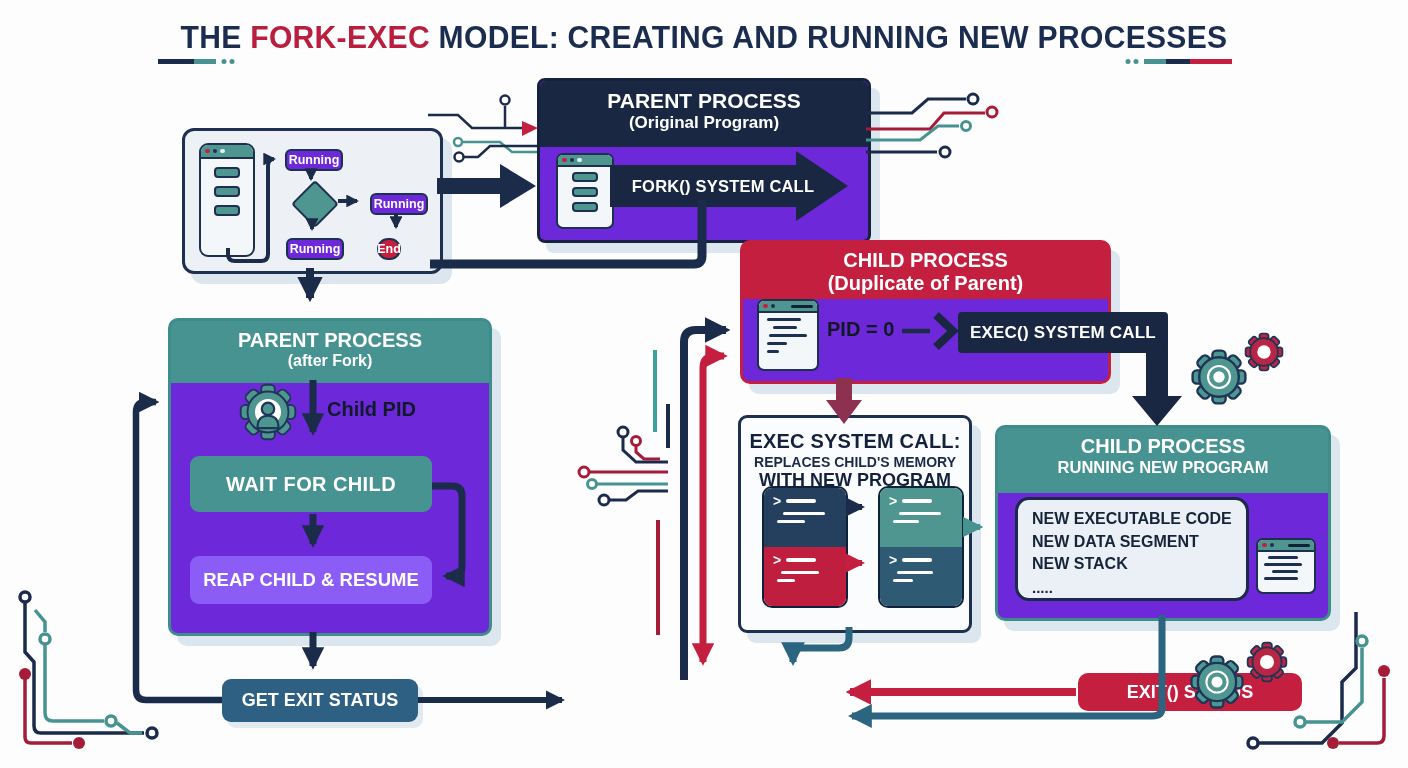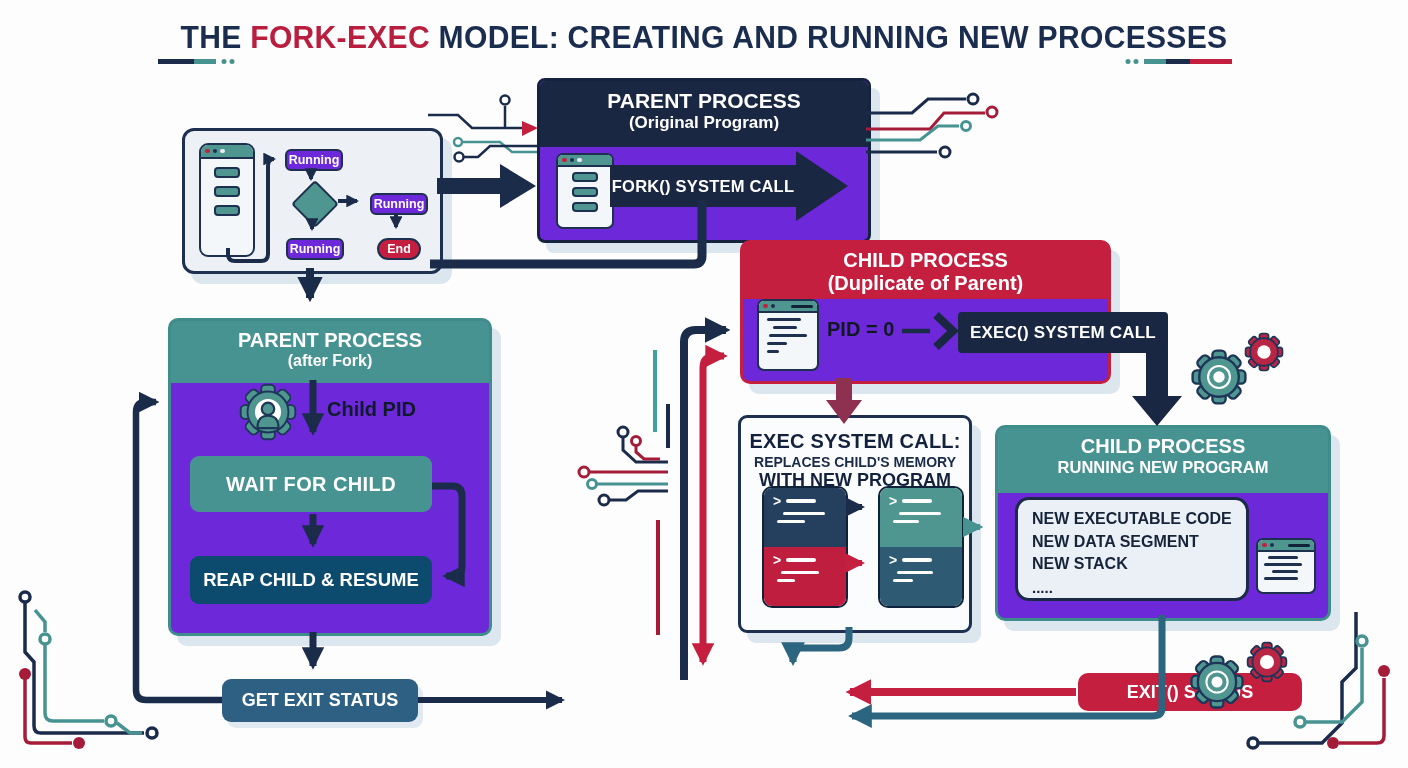--- a/index.html
+++ b/index.html
@@ -81,35 +81,35 @@
   #forkhead{position:absolute;left:796px;top:151px;width:0;height:0;
             border-left:52px solid #1a2742;border-top:35px solid transparent;
             border-bottom:35px solid transparent;}
   #execbanner{left:958px;top:312px;width:210px;height:41px;font-size:17px;border-radius:4px;
               padding-left:12px;box-sizing:border-box;letter-spacing:.2px;}
   
   #pidlabel{left:827px;top:318px;font-size:20px;font-weight:800;color:#101826;}
   #childpid{left:327px;top:398px;font-size:20px;font-weight:800;color:#0f1b2b;}
   #waitbox{left:190px;top:456px;width:242px;height:56px;background:#479391;border-radius:9px;
            font-size:20px;letter-spacing:.4px;}
-  #reapbox{left:190px;top:556px;width:242px;height:48px;background:#0c4a6e;border-radius:9px;
+  #reapbox{left:190px;top:556px;width:242px;height:48px;background:#8b5cf6;border-radius:9px;
            font-size:18.5px;}
   
   .tstack{position:absolute;width:82px;height:118px;border-radius:10px;overflow:hidden;
           border:2px solid #10223a;}
   .tblock{height:59px;box-sizing:border-box;padding:7px 0 0 9px;}
   .tblock.navy{background:#24405e;}.tblock.red{background:#bf1e3e;}
   .tblock.teal{background:#4f9691;}.tblock.steel{background:#2e5a74;}
   .trow{display:flex;align-items:center;gap:5px;}
   .tprompt{color:#fff;font-weight:800;font-size:14px;line-height:12px;}
   .tbar{height:3.5px;background:#fff;border-radius:2px;display:inline-block;}
   .tline{height:3px;background:#fff;border-radius:2px;margin-top:5px;}
   
   #net{position:absolute;left:0;top:0;z-index:7;pointer-events:none;}
-  .z6{z-index:6;}
+  .z6{z-index:6;padding-left:20px;}
 </style>
 </head>
 <body>
 
 <div id="stage">
 
   <div id="title" class="abs">
     <span>THE </span><span class="hl">FORK-EXEC</span><span> MODEL: CREATING AND RUNNING NEW PROCESSES</span>
   </div>
 
@@ -123,21 +123,21 @@
       <div class="fb">
           <div class="fr"></div>
           <div class="fr"></div>
           <div class="fr"></div>
         </div>
     </div>
     <div class="chip" style="left:100px;top:18px;width:58px;height:22px;">Running</div>
     <div id="diamond" style="left:113px;top:56px;"></div>
     <div class="chip" style="left:185px;top:62px;width:58px;height:22px;">Running</div>
     <div class="chip" style="left:101px;top:107px;width:58px;height:22px;">Running</div>
-    <div class="chip" id="chip-end" style="left:192px;top:107px;width:44px;height:22px;">End</div>
+    <div class="chip" id="chip-end" style="left:192px;top:107px;width:24px;height:22px;">End</div>
   </div>
 
   <div id="pobox" class="panel">
     <div class="hdr">
       <span class="t1">PARENT PROCESS</span>
       <span class="t2">(Original Program)</span>
     </div>
     <div class="win" style="left:16px;top:72px;width:58px;height:76px;">
       <div class="bar">
           <span class="dot r"></span>

